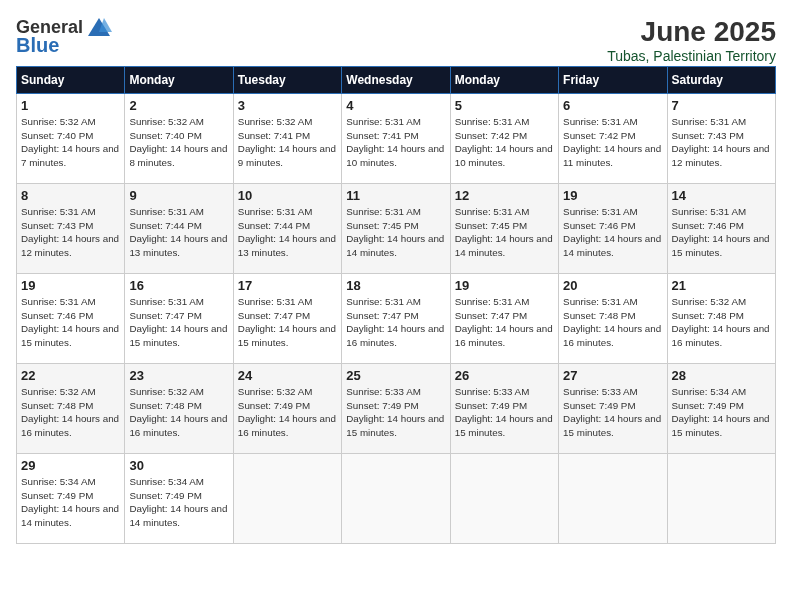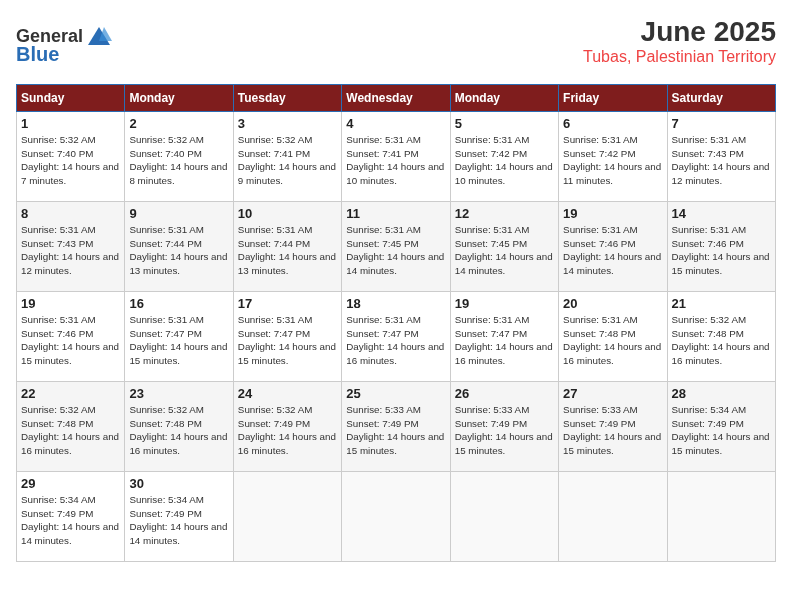--- a/index.html
+++ b/index.html
@@ -6,47 +6,47 @@
     body {
       font-family: Arial, sans-serif;
       background: #fff;
       width: 792px;
       min-height: 612px;
       padding: 16px;
     }
     .header-area {
       display: flex;
       justify-content: space-between;
-      align-items: flex-end;
-      margin-bottom: 18px;
+      align-items: flex-start;
+      margin-bottom: 2px;
       gap: 28px;
     }
     .logo {
       display: flex;
       align-items: center;
     }
     .title-area {
       text-align: right;
     }
     .month-title {
       font-size: 28px;
       font-weight: bold;
       color: #333;
     }
     .location-title {
-      font-size: 16px;
-      color: #ef4444;
+      font-size: 14px;
+      color: #14532d;
     }
     .calendar-table {
       width: 100%;
       border-collapse: collapse;
       font-size: 10.5px;
     }
     .calendar-table th {
-      background-color: #7f1d1d;
+      background-color: #0f172a;
       color: white;
       padding: 6px 4px;
       text-align: left;
       font-size: 12px;
       border: 1px solid #2a6db5;
     }
     .calendar-table td {
       border: 1px solid #ccc;
       vertical-align: top;
       padding: 4px 4px;

